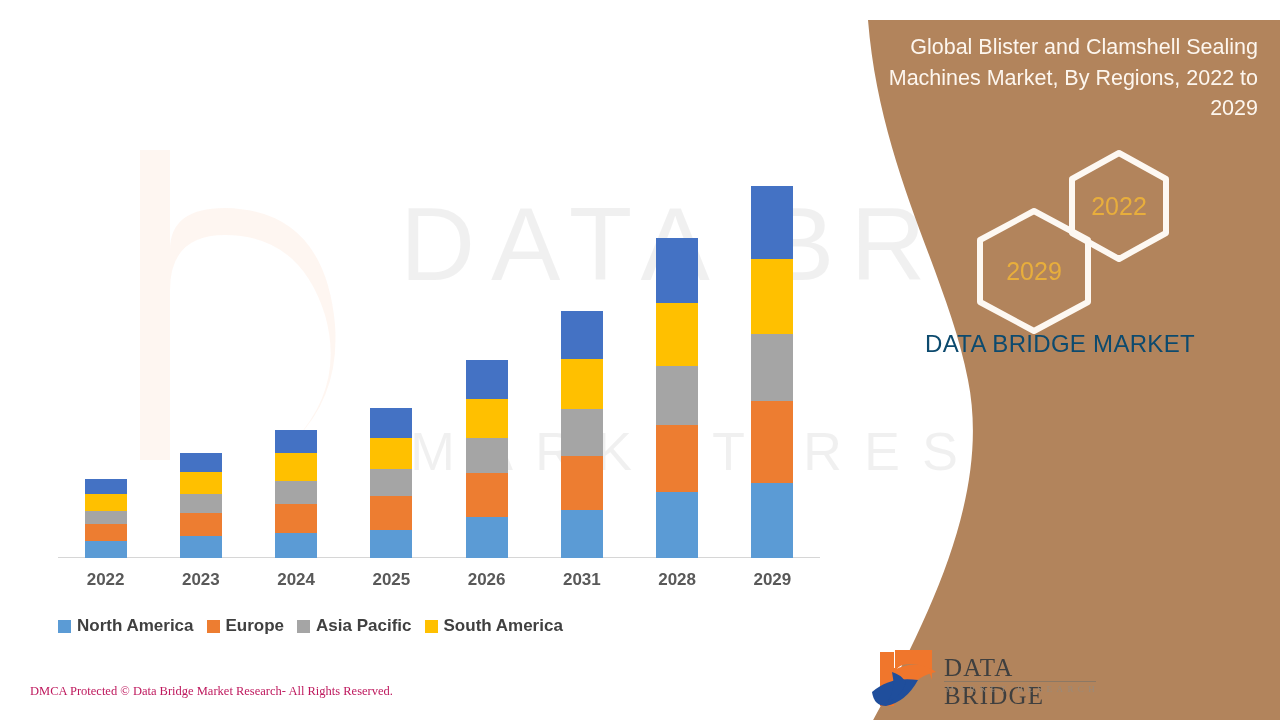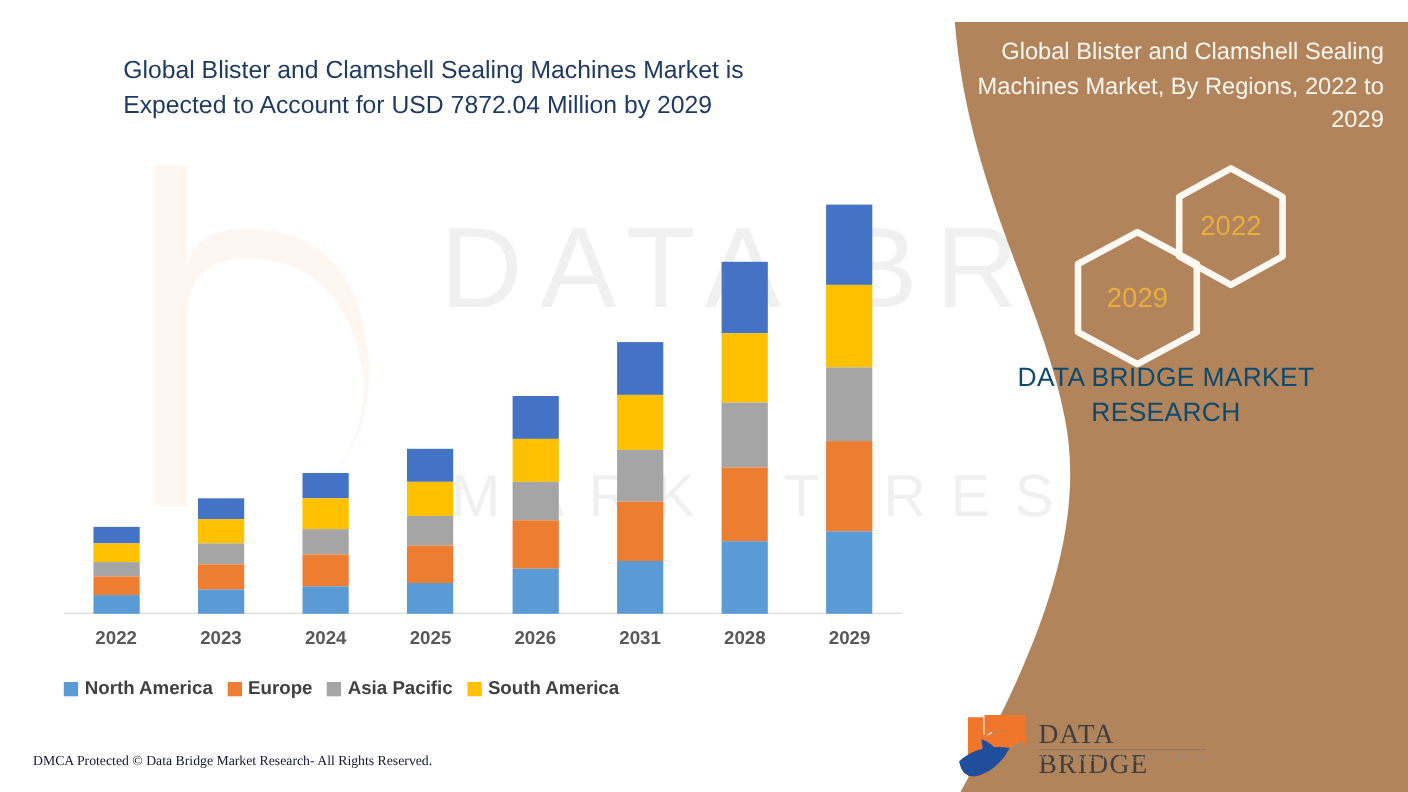--- a/index.html
+++ b/index.html
@@ -53,21 +53,21 @@
     position:absolute; left:58px; top:616px; width:780px;
     display:flex; gap:13px;
   }
   .legend-item { display:flex; align-items:center; gap:6px; }
   .legend-swatch { width:13px; height:13px; flex:0 0 auto; }
   .legend-label { font-size:17px; font-weight:700; color:#404040; white-space:nowrap; }
 
   
   .footer-dmca {
     position:absolute; left:30px; top:684px;
-    font-family:"Liberation Serif", serif; font-size:12.5px; color:#0f172a;
+    font-family:"Liberation Serif", serif; font-size:12.5px; color:#be185d;
   }
   .footer-source {
     position:absolute; left:460px; top:686px;
     font-family:"Liberation Serif", serif; font-size:11.5px; color:#1a1a1a;
   }
 
   
   .panel { position:absolute; right:0; top:0; width:440px; height:720px;margin-top:20px; }
   .panel svg.panel-shape { position:absolute; inset:0; width:440px; height:720px; }
 
@@ -119,21 +119,20 @@
     <div class="wm-b">
       <svg viewBox="0 0 270 330" xmlns="http://www.w3.org/2000/svg">
         <path d="M40 10 L40 320 L70 320 L70 150 Q70 95 125 95 Q200 95 225 175 Q245 245 195 300
                  Q240 255 235 185 Q225 70 125 68 Q70 68 70 110 L70 10 Z" fill="#f4803a" opacity="0.55"></path>
       </svg>
     </div>
     <div class="wm-text wm-data">DATA BRIDGE</div>
     <div class="wm-text wm-market">MARKET RESEARCH</div>
   </div>
 
-  <div class="left-title">Global Blister and Clamshell Sealing Machines Market is Expected to Account for USD 7872.04 Million by 2029</div>
 
   <div class="axis-line"></div>
   <div class="bars" id="bars">
       <div class="bar">
         <div class="seg" style="height: 15px; background: rgb(68, 114, 196);"></div>
         <div class="seg" style="height: 17px; background: rgb(255, 192, 0);"></div>
         <div class="seg" style="height: 13px; background: rgb(165, 165, 165);"></div>
         <div class="seg" style="height: 17px; background: rgb(237, 125, 49);"></div>
         <div class="seg" style="height: 17px; background: rgb(91, 155, 213);"></div>
       </div>
@@ -237,21 +236,20 @@
       <div class="hex hex-2029">
         <svg viewBox="0 0 118 130" width="118" height="130">
           <polygon points="59,5 113,34 113,96 59,125 5,96 5,34" fill="none" stroke="#fdf8f2" stroke-width="6" stroke-linejoin="round"></polygon>
         </svg>
         <div class="hex-label">2029</div>
       </div>
     </div>
 
     <div class="brand">
       <div>DATA BRIDGE MARKET</div>
-      <div>RESEARCH</div>
     </div>
 
     <div class="logo">
       <svg width="86" height="66" viewBox="0 0 86 66">
         <path d="M18 2 L18 56 L33 56 L33 28 Q33 16 48 16 Q66 16 70 32 L70 2 Z
                  M18 2 L33 2 L33 20 L18 20 Z" fill="#f0762c"></path>
         <path d="M18 4 L32 4 L32 58 L18 58 Z" fill="#f0762c"></path>
         <path d="M32 22 Q56 10 74 24 Q62 26 50 36 Q38 46 20 46 Q30 34 32 22 Z" fill="#f0762c"></path>
         <path d="M10 44 Q28 28 56 32 Q44 54 24 58 Q12 58 10 44 Z" fill="#1f4e9c"></path>
         <path d="M30 24 Q34 40 26 54 Q40 48 44 34 Q38 26 30 24 Z" fill="#1f4e9c"></path>

